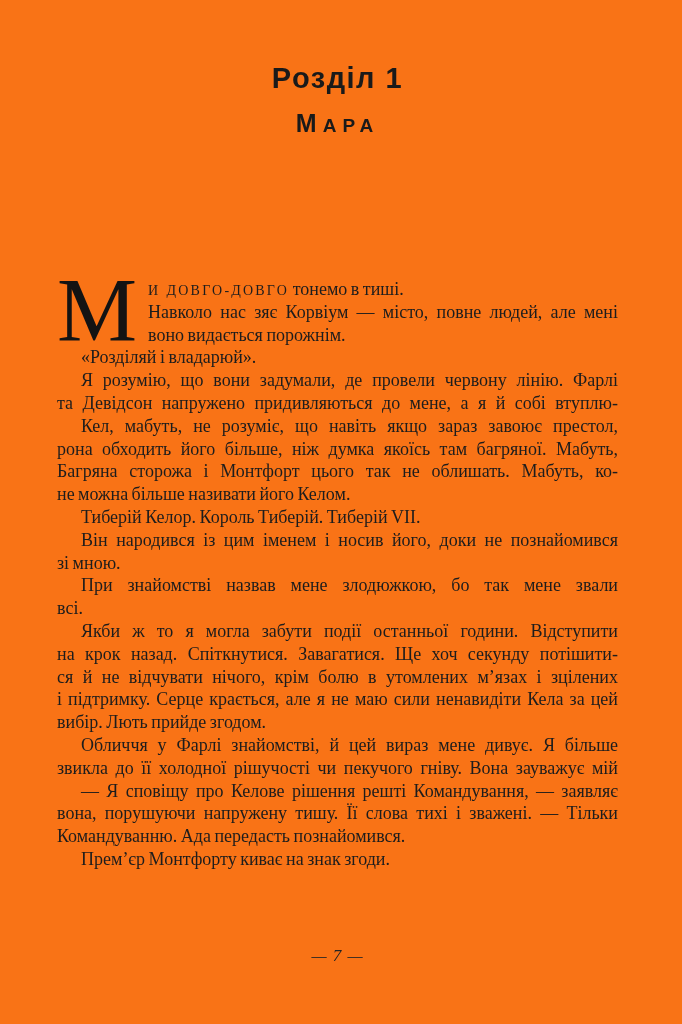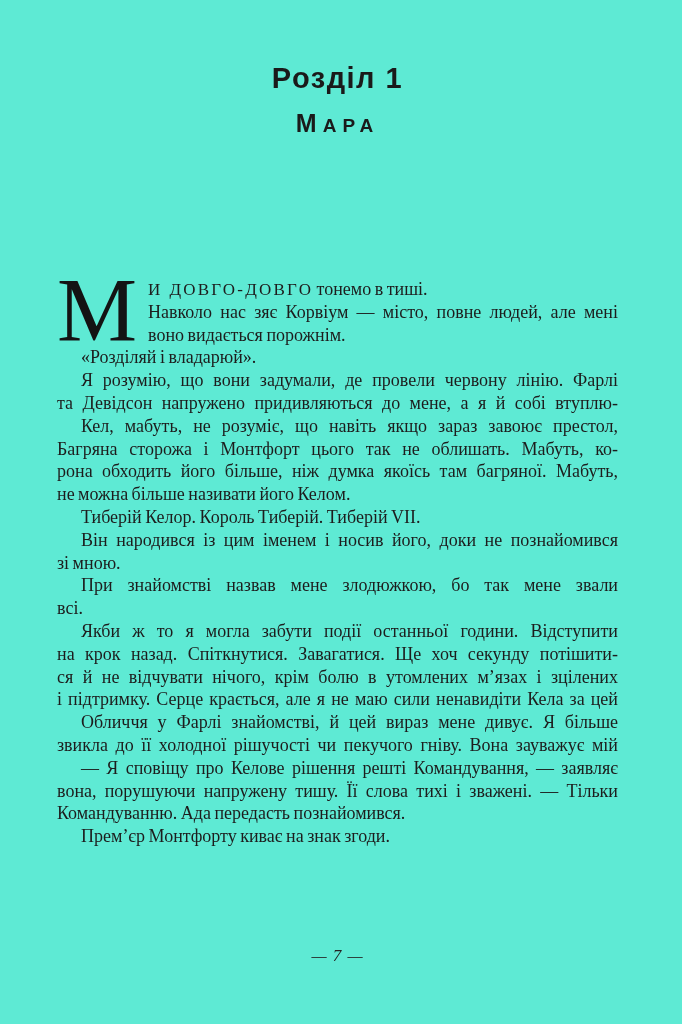--- a/index.html
+++ b/index.html
@@ -1,20 +1,20 @@
 <!DOCTYPE html>
 <html lang="uk"><head>
 <meta charset="utf-8">
 <style>
   html, body { margin: 0; padding: 0; background: #ffffff; }
   .page {
     position: relative;
     width: 682px;
     height: 1024px;
-    background: #5eead4;
+    background: #f97316;
     overflow: hidden;
     color: #1d1d1d;
   }
   .chapter-title {
     position: absolute;
     top: 63px;
     left: 57px;
     width: 561px;
     margin: 0;
     text-align: center;
@@ -63,21 +63,21 @@
   .line {
     text-align: justify;
     text-align-last: justify;
     height: 22.8px;
     overflow: hidden;
   }
   .line.noj { text-align: left; text-align-last: left; }
   .line.indent { text-indent: 24px; }
   .sc {
     text-transform: uppercase;
-    font-size: 17px;
+    font-size: 14px;
     letter-spacing: 2.2px;
     word-spacing: 0.5px;
   }
   .page-number {
     position: absolute;
     top: 946px;
     left: 57px;
     width: 561px;
     text-align: center;
     font-family: "Liberation Serif", serif;
@@ -102,40 +102,41 @@
       </div>
       <div class="para">
         <div class="line noj indent">«Розділяй і владарюй».</div>
       </div>
       <div class="para">
         <div class="line indent">Я розумію, що вони задумали, де провели червону лінію. Фарлі</div>
         <div class="line">та Девідсон напружено придивляються до мене, а я й собі втуплю-</div>
       </div>
       <div class="para">
         <div class="line indent">Кел, мабуть, не розуміє, що навіть якщо зараз завоює престол,</div>
+        <div class="line">рона обходить його більше, ніж думка якоїсь там багряної. Мабуть,</div>
         <div class="line">Багряна сторожа і Монтфорт цього так не облишать. Мабуть, ко-</div>
-        <div class="line">рона обходить його більше, ніж думка якоїсь там багряної. Мабуть,</div>
         <div class="line noj">не можна більше називати його Келом.</div>
       </div>
       <div class="para">
         <div class="line noj indent">Тиберій Келор. Король Тиберій. Тиберій VII.</div>
       </div>
       <div class="para">
         <div class="line indent">Він народився із цим іменем і носив його, доки не познайомився</div>
         <div class="line noj">зі мною.</div>
       </div>
       <div class="para">
         <div class="line indent">При знайомстві назвав мене злодюжкою, бо так мене звали</div>
         <div class="line noj">всі.</div>
       </div>
       <div class="para">
         <div class="line indent">Якби ж то я могла забути події останньої години. Відступити</div>
         <div class="line">на крок назад. Спіткнутися. Завагатися. Ще хоч секунду потішити-</div>
         <div class="line">ся й не відчувати нічого, крім болю в утомлених м’язах і зцілених</div>
         <div class="line">і підтримку. Серце крається, але я не маю сили ненавидіти Кела за цей</div>
+        <div class="line noj">вибір. Лють прийде згодом.</div>
       </div>
       <div class="para">
         <div class="line indent">Обличчя у Фарлі знайомстві, й цей вираз мене дивує. Я більше</div>
         <div class="line">звикла до її холодної рішучості чи пекучого гніву. Вона зауважує мій</div>
       </div>
       <div class="para">
         <div class="line indent">— Я сповіщу про Келове рішення решті Командування, — заявляє</div>
         <div class="line">вона, порушуючи напружену тишу. Її слова тихі і зважені. — Тільки</div>
         <div class="line noj">Командуванню. Ада передасть познайомився.</div>
       </div>

